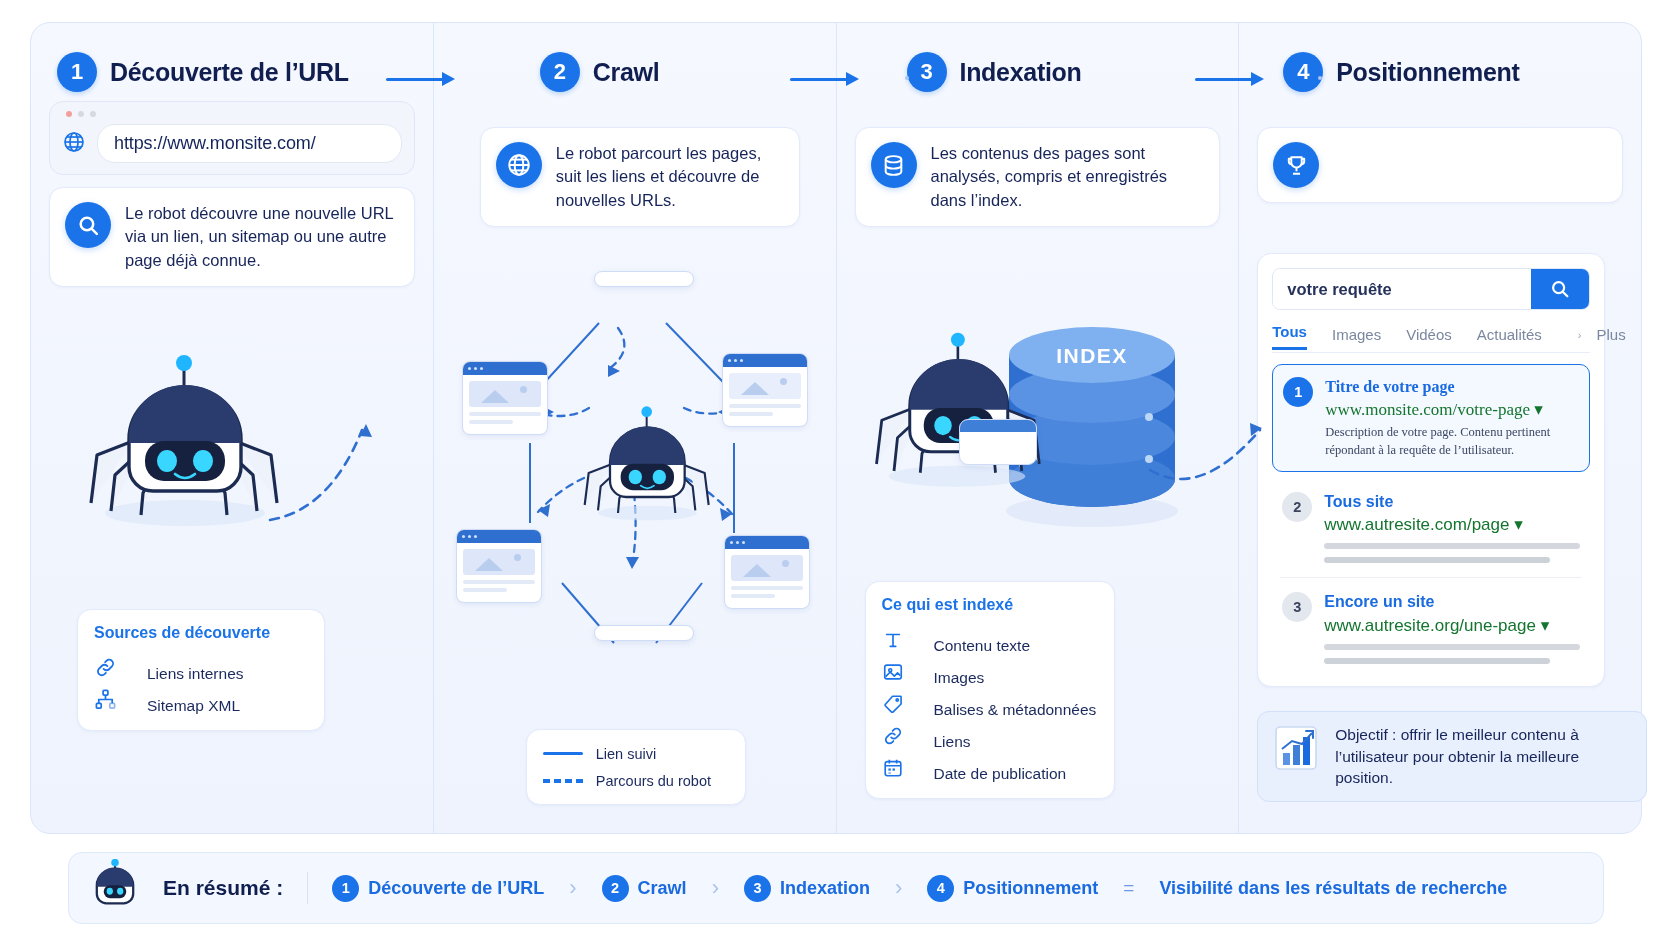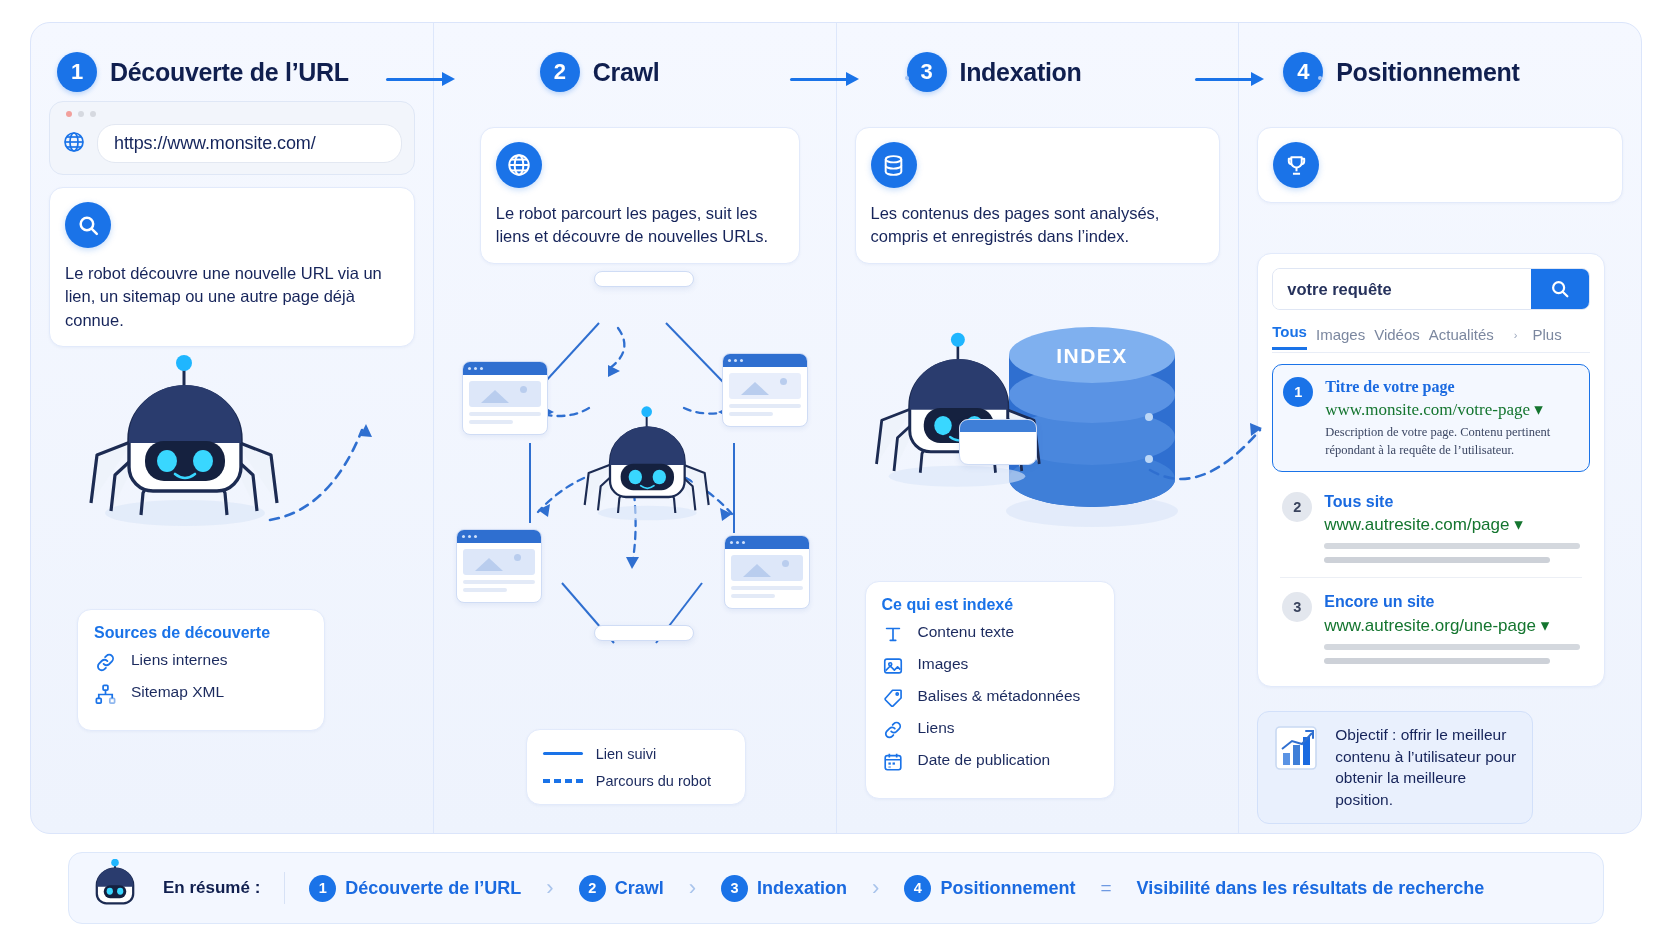--- a/index.html
+++ b/index.html
@@ -49,21 +49,21 @@
     border-top:7px solid transparent; border-bottom:7px solid transparent;
     border-left:13px solid #1a73e8;
   }
   #conn1 { left: 386px; } #conn2 { left: 790px; } #conn3 { left: 1195px; }
 
   .microdot { position:absolute; top:76px; z-index:8; width:4px; height:4px; border-radius:50%; background:#a9c6f2; } #md2 { left: 905px; } #md3 { left: 1318px; }
 
   
   .card {
     background: #ffffff; border: 1.5px solid #e2eafb;
-    border-radius: 14px; box-shadow: 0 1px 3px rgba(40,80,160,.05); flex-direction: column;
+    border-radius: 14px; box-shadow: 0 1px 3px rgba(40,80,160,.05);
   }
 
   
   .browser { padding: 9px 12px 11px 12px; border-radius:14px;
              background:#f2f5fb; border:1.5px solid #dfe7f6; }
   .dots { display:flex; gap:6px; margin-bottom:7px; padding-left:4px; }
   .dots i { width:6px; height:6px; border-radius:50%; display:block; }
   .dots i:nth-child(1){ background:#f2a09c; } .dots i:nth-child(2){ background:#d6d9e0; } .dots i:nth-child(3){ background:#d6d9e0; }
   .brow-row { display:flex; align-items:center; gap:11px; }
   .urlbox {
@@ -79,21 +79,21 @@
     box-shadow: 0 2px 6px rgba(26,115,232,.26);
   }
   .info p { font-size: 16.5px; line-height: 1.42; color:#16245a; }
 
   
   .spider { position:absolute; }
 
   
   .listcard { position:absolute; padding: 14px 16px 15px 16px; }
   .listcard h4 { font-size:16px; color:#1a73e8; font-weight:700; margin-bottom:9px; }
-  .litem { display:flex; align-items:flex-start; gap:14px; height:32px; }
+  .litem { display:flex; align-items:flex-end; gap:30px; height:32px; }
   .litem span.lbl { font-size:15.5px; color:#1b2a5e; }
 
   
   .legend { position:absolute; padding:10px 16px; }
   .lrow { display:flex; align-items:center; gap:13px; height:27px; }
   .lrow .lbl { font-size:14.5px; color:#1b2a5e; }
   .solidline { width:40px; height:3px; background:#1a73e8; border-radius:2px; }
   .dashline { width:40px; height:4px;
     background-image: linear-gradient(90deg,#1a73e8 60%, transparent 60%);
     background-size: 11px 4px; }
@@ -118,51 +118,51 @@
   svg.edges { position:absolute; left:0; top:0; pointer-events:none; }
 
   
   .cyl { position:absolute; }
 
   
   .serp { position:absolute; left:18px; top:230px; width:348px; padding:14px 14px 10px 14px; }
   .searchrow { display:flex; align-items:stretch; height:42px; border:1.5px solid #dfe6f4; border-radius:8px; overflow:hidden;font-weight:bold; }
   .searchrow .q { flex:1; display:flex; align-items:center; padding:0 14px; font-size:16.5px; color:#26325c; background:#fff; }
   .searchbtn { width:58px; background:#1a73e8; display:flex; align-items:center; justify-content:center; }
-  .tabs { display:flex; align-items:flex-end; gap:9px; margin-top:13px; padding-bottom:2px; border-bottom:1px solid #e8edf7; }
+  .tabs { display:flex; align-items:flex-end; gap:25px; margin-top:13px; padding-bottom:2px; border-bottom:1px solid #e8edf7; }
   .tab { font-size:15px; color:#7b879f; padding-bottom:7px; }
   .tab.active { color:#1a73e8; font-weight:700; border-bottom:3px solid #1a73e8; }
   .tab.more { display:flex; align-items:center; gap:4px; }
   .tab.more .chev { color:#9aa6bd; font-size:11px; }
 
   .result { display:flex; gap:12px; padding:12px 10px; align-items:flex-start; }
   .result.first { border:1.8px solid #1a73e8; border-radius:10px; background:#f4f8ff; margin-top:11px; }
   .rnum { width:30px; height:30px; border-radius:50%; display:flex; align-items:center; justify-content:center;
           font-size:14.5px; font-weight:700; flex:0 0 auto; }
   .rnum.blue { background:#1a73e8; color:#fff; }
   .rnum.grey { background:#e3e7ee; color:#3a445e; }
   .rtitle { font-size:16px; color:#1a6ae0; font-weight:700; line-height:1.2; }
   .rurl { font-size:17px; color:#14752f; margin-top:3px; }
   .rdesc { font-size:12.5px; color:#3b4663; line-height:1.4; margin-top:4px; }
   .skel { height:6px; border-radius:3px; background:#d4d8de; margin-top:8px; }
   .skel.w2 { width:88%; background:#cdd1d8; }
   .divider { height:1px; background:#eceff5; margin:2px 8px; }
 
-  .goal { position:absolute; left:18px; top:688px; width:276px;
+  .goal { position:absolute; left:18px; top:688px; width:390px;
           background:#e9f0fd; border:1.5px solid #d2e0fa; border-radius:12px;
           padding:12px 14px; display:flex; gap:13px; align-items:flex-start; }
   .goal p { font-size:15.5px; line-height:1.4; color:#16245a; }
 
   
   .summary {
     position:absolute; left:68px; top:852px; width:1536px; height:72px;
     background:#f3f7ff; border:1.5px solid #dde8fb; border-radius:14px;
     display:flex; align-items:center; padding: 0 20px; gap:14px;
   }
-  .sumlabel { font-size:17px; font-weight:700; color:#101f4f; margin-left:8px; white-space:nowrap; }
+  .sumlabel { font-size:21px; font-weight:700; color:#101f4f; margin-left:8px; white-space:nowrap; }
   .vbar { width:1px; height:32px; background:#d7e2f6; margin: 0 10px; }
   .step { display:flex; align-items:center; gap:9px; }
   .sbadge { width:27px; height:27px; border-radius:50%; background:#1a73e8; color:#fff;
             font-size:14.5px; font-weight:700; display:flex; align-items:center; justify-content:center; }
   .stext { font-size:18px; font-weight:700; color:#1a6ae0; white-space:nowrap; }
   .chev { color:#a9c4ec; font-size:22px; font-weight:400; margin:0 11px; }
   .eq { color:#6f9ae2; font-size:19px; margin:0 11px; }
   .final { font-size:18px; font-weight:700; color:#1a6ae0; white-space:nowrap; }
 </style>
 </head>

